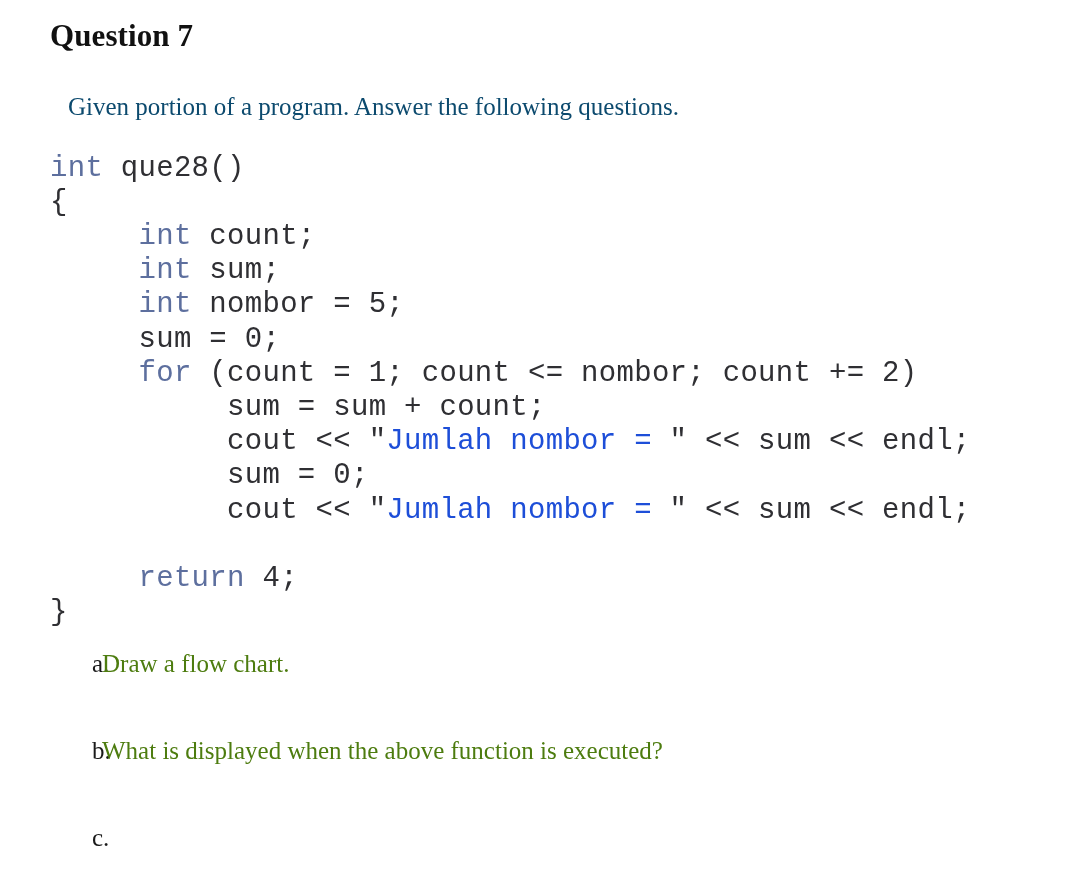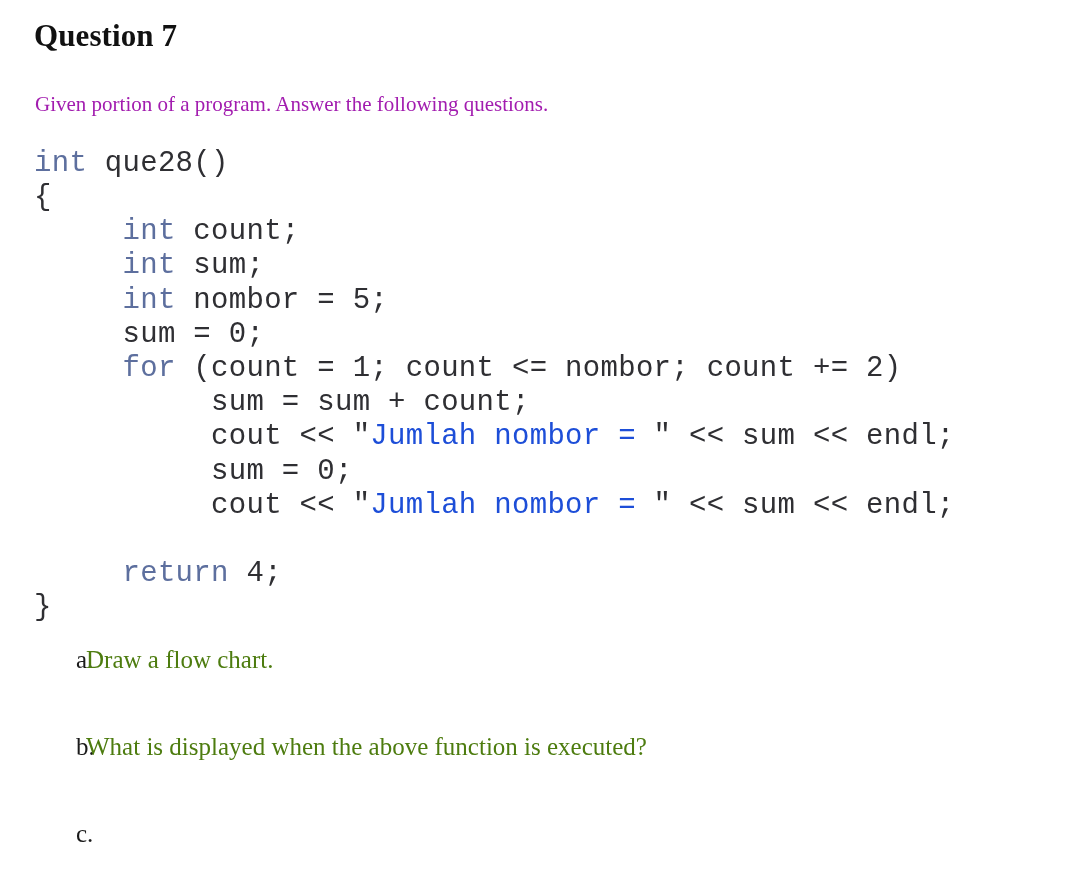--- a/index.html
+++ b/index.html
@@ -9,38 +9,38 @@
   }
   body {
     width: 1080px;
     height: 876px;
     position: relative;
     overflow: hidden;
     font-family: "Liberation Serif", "DejaVu Serif", serif;
     color: #1a1a1a;
   }
   .page {
-    padding: 18px 40px 0 34px;
+    padding: 18px 40px 0 50px;
     box-sizing: border-box;
     height: 100%;
   }
   .page-title {
     font-family: "Liberation Serif", "DejaVu Serif", serif;
     font-weight: bold;
     font-size: 31px;
     line-height: 1.15;
     margin: 0 0 0 0;
     letter-spacing: 0.1px;
     color: #111111;
   }
   .intro {
-    font-size: 21px;
+    font-size: 25px;
     line-height: 1.2;
-    margin: 38px 0 0 1px;
-    color: #a21caf;
+    margin: 38px 0 0 18px;
+    color: #0c4a6e;
   }
   .code-block {
     font-family: "Liberation Mono", "DejaVu Sans Mono", monospace;
     font-size: 29px;
     line-height: 34.2px;
     margin: 30px 0 0 0;
     white-space: pre;
     color: #2f2f33;
     letter-spacing: 0.3px;
   }

